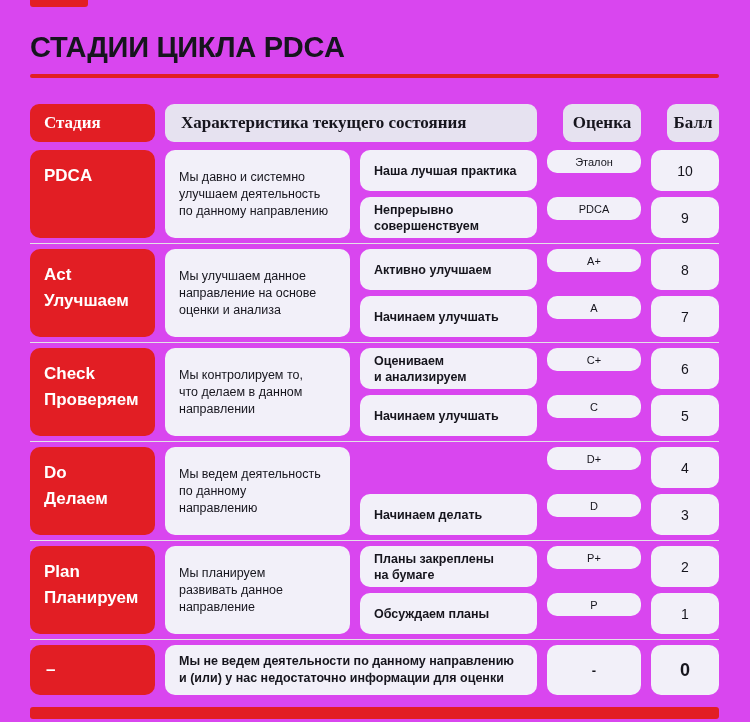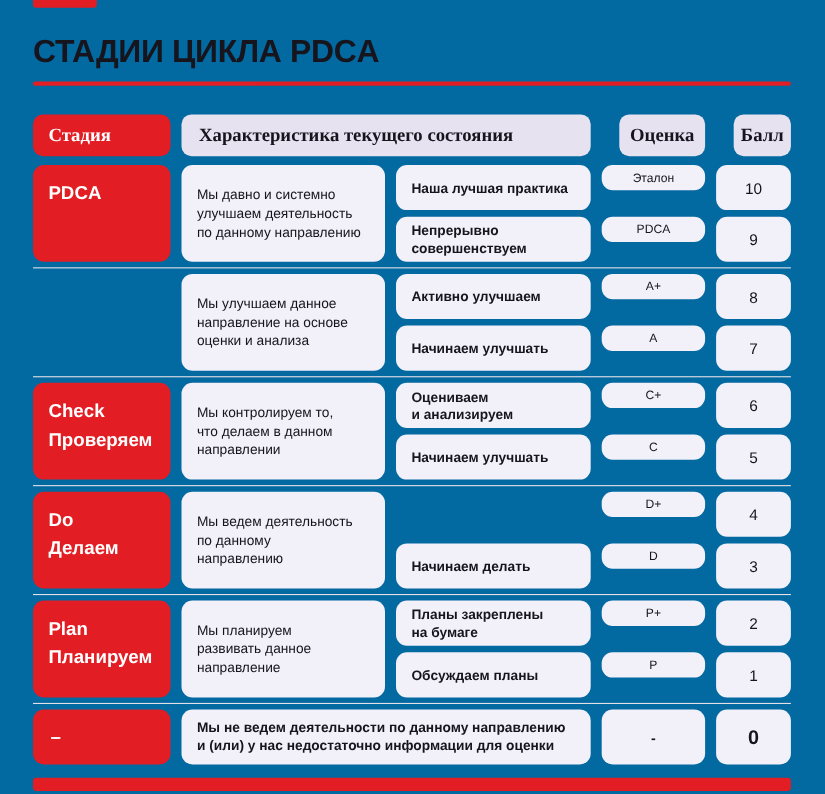--- a/index.html
+++ b/index.html
@@ -7,21 +7,21 @@
     --cell:#F2F0F9;
     --hcell:#E6E2F0;
     --text:#16151D;
     --divider:#E3E1E7;
   }
   *{box-sizing:border-box;}
   html,body{margin:0;padding:0;background:#fff;}
   .page{
     position:relative;
     width:750px;height:722px;
-    background:#0369a1;
+    background:#d946ef;
     font-family:"Liberation Sans",sans-serif;
     color:var(--text);
     overflow:hidden;
   }
   .top-mark{
     position:absolute;left:30px;top:0;
     width:58px;height:7px;
     background:var(--red);
     border-radius:0 0 3px 3px;
   }
@@ -152,20 +152,24 @@
         <div class="cell grade-cell r1">Эталон</div>
         <div class="cell score-cell r1">10</div>
         <div class="cell sub-cell r2">Непрерывно
 совершенствуем</div>
         <div class="cell grade-cell r2">PDCA</div>
         <div class="cell score-cell r2">9</div>
       </div>
       <div class="divider"></div>
 
       <div class="group">
+        <div class="cell stage-cell">
+          <span class="stage-line">Act</span>
+          <span class="stage-line">Улучшаем</span>
+        </div>
         <div class="cell char-cell">Мы улучшаем данное
 направление на основе
 оценки и анализа</div>
         <div class="cell sub-cell r1">Активно улучшаем</div>
         <div class="cell grade-cell r1">A+</div>
         <div class="cell score-cell r1">8</div>
         <div class="cell sub-cell r2">Начинаем улучшать</div>
         <div class="cell grade-cell r2">A</div>
         <div class="cell score-cell r2">7</div>
       </div>

